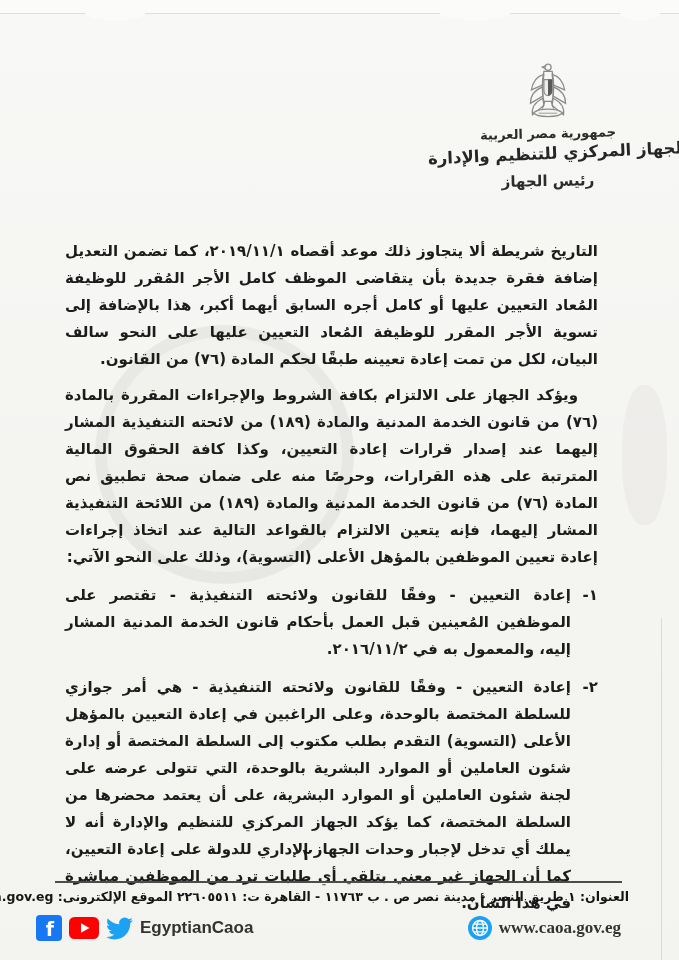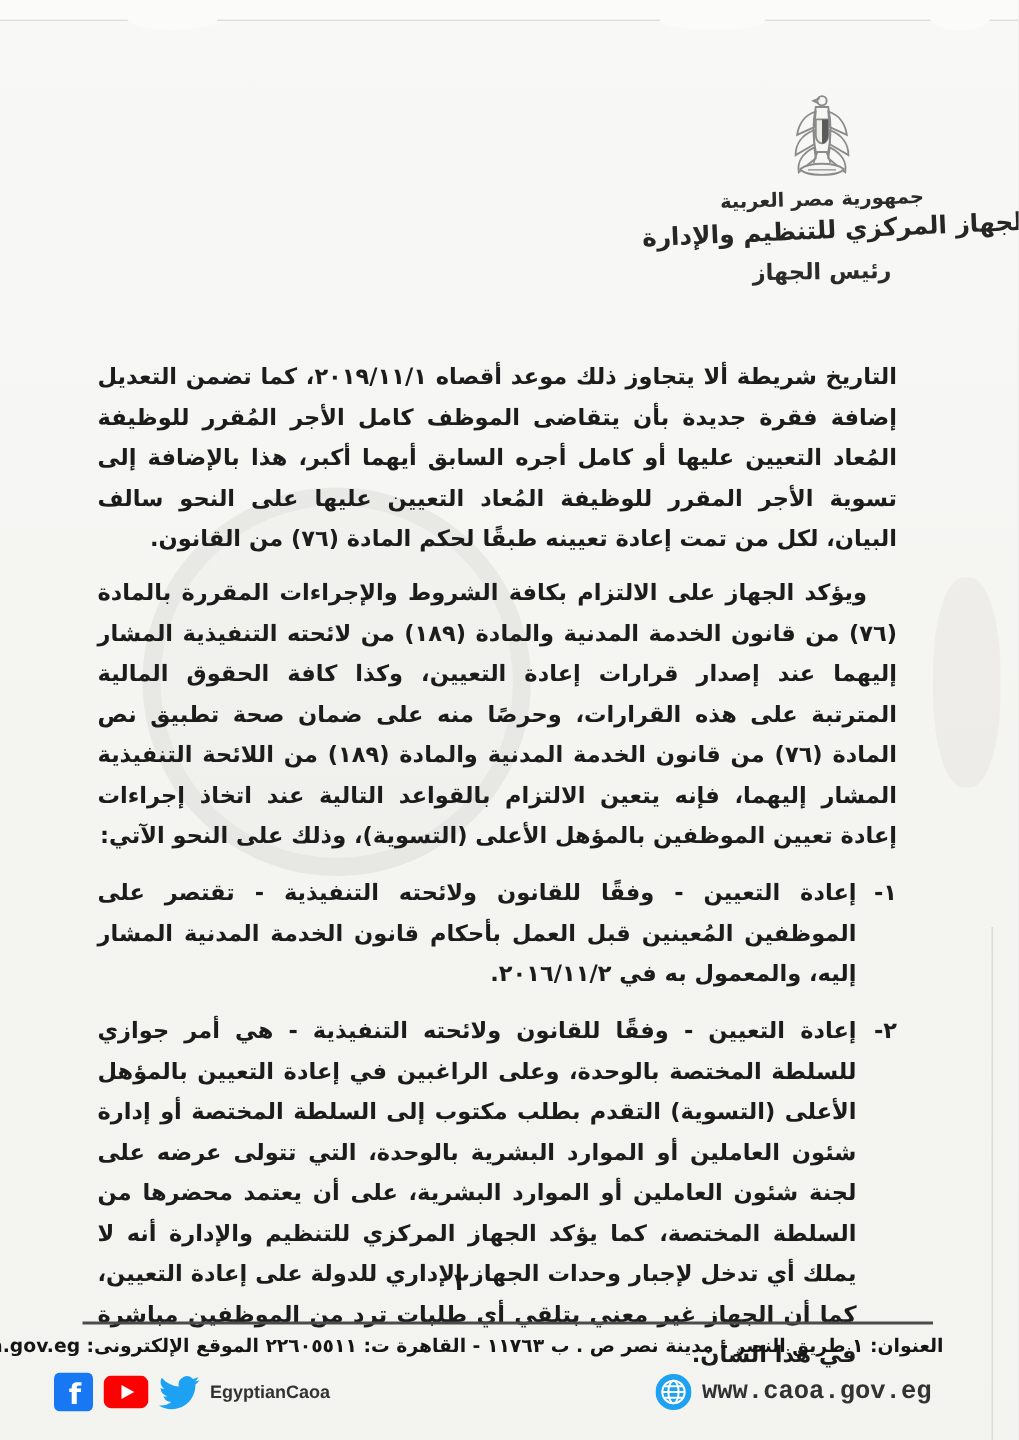--- a/index.html
+++ b/index.html
@@ -43,25 +43,25 @@
   .pagenum{position:absolute;top:845px;left:0;width:615px;text-align:center;
         font-size:16px;font-weight:700;color:#1a1a1a;}
   .footer-rule{position:absolute;top:881px;left:55px;width:567px;height:2px;
         background:#4c4c4c;}
   .footer-address{position:absolute;top:889px;left:85px;right:50px;direction:rtl;
         text-align:right;font-size:12.5px;font-weight:700;color:#151515;
         white-space:nowrap;}
   .social-row{position:absolute;top:913px;left:36px;right:58px;height:30px;
         display:flex;align-items:center;}
   .social-row .icon{margin-right:7px;display:flex;align-items:center;}
-  .handle{font-size:12px;font-weight:700;color:#323232;margin-right:8px;
+  .handle{font-size:17px;font-weight:700;color:#323232;margin-right:8px;
         font-family:"Liberation Sans","DejaVu Sans",sans-serif;}
   .right-group{margin-left:auto;display:flex;align-items:center;gap:7px;}
   .website{font-size:17px;font-weight:700;color:#323232;
-        font-family:Liberation Mono, monospace;text-align:right;}
+        font-family:Liberation Serif, serif;text-align:right;}
 </style>
 </head>
 <body>
 
 <div class="page">
 
   <div class="scan-edge-top"></div>
   <div class="bump b1"></div>
   <div class="bump b2"></div>
   <div class="bump b3"></div>

